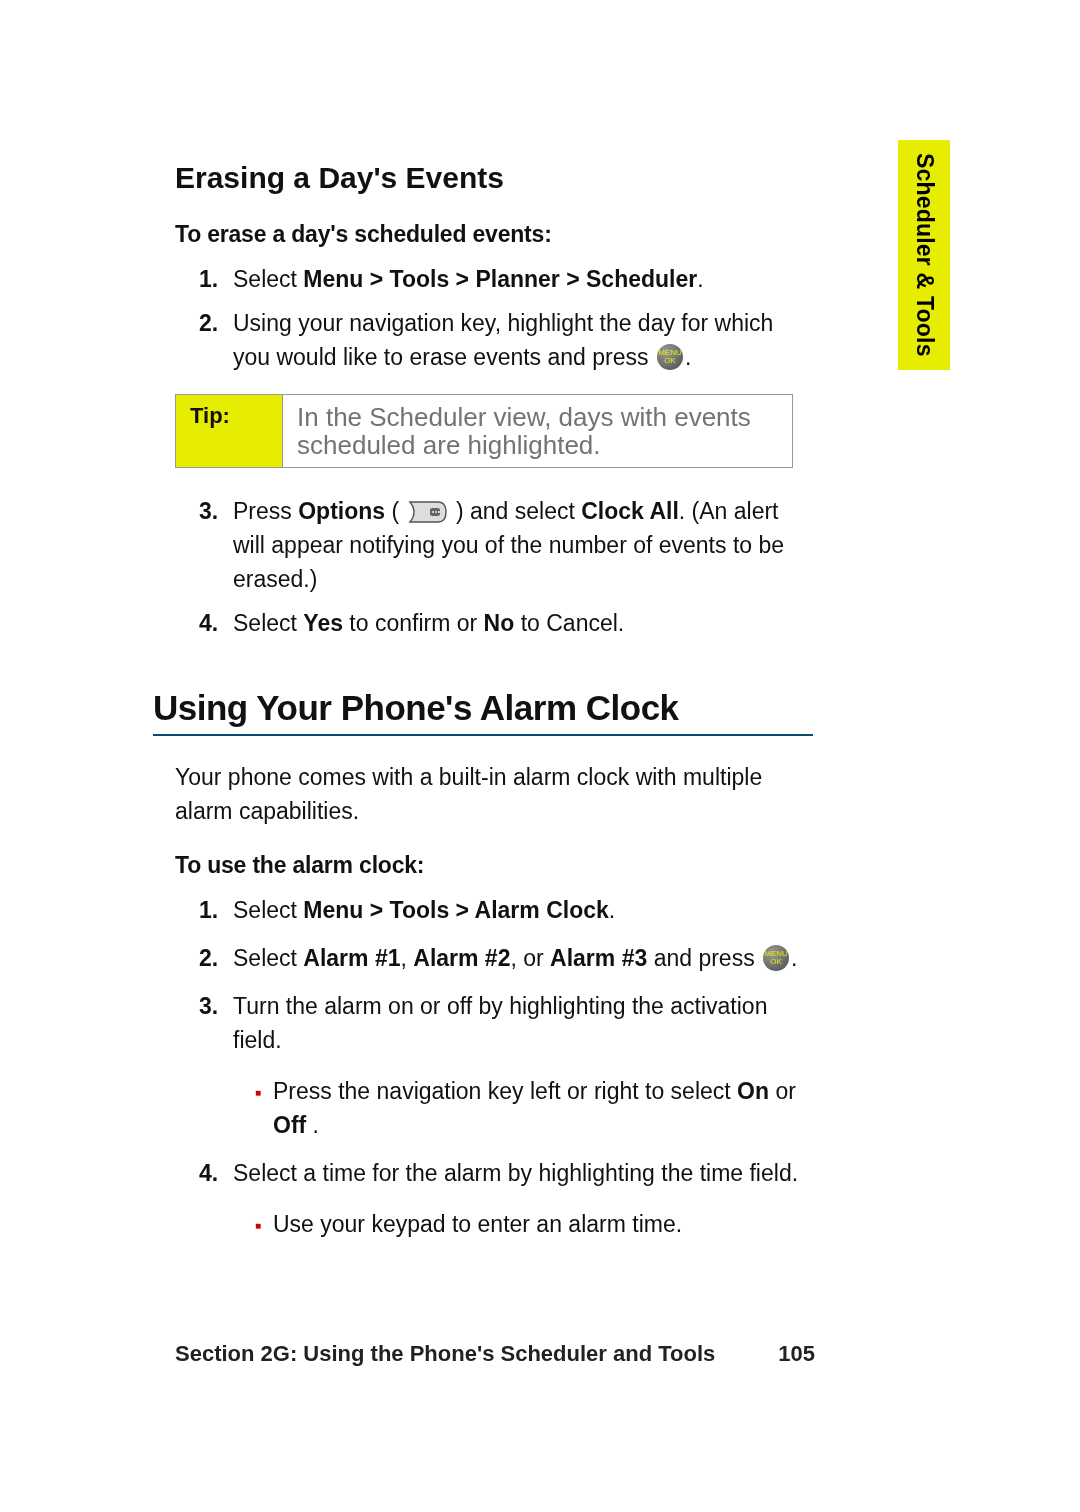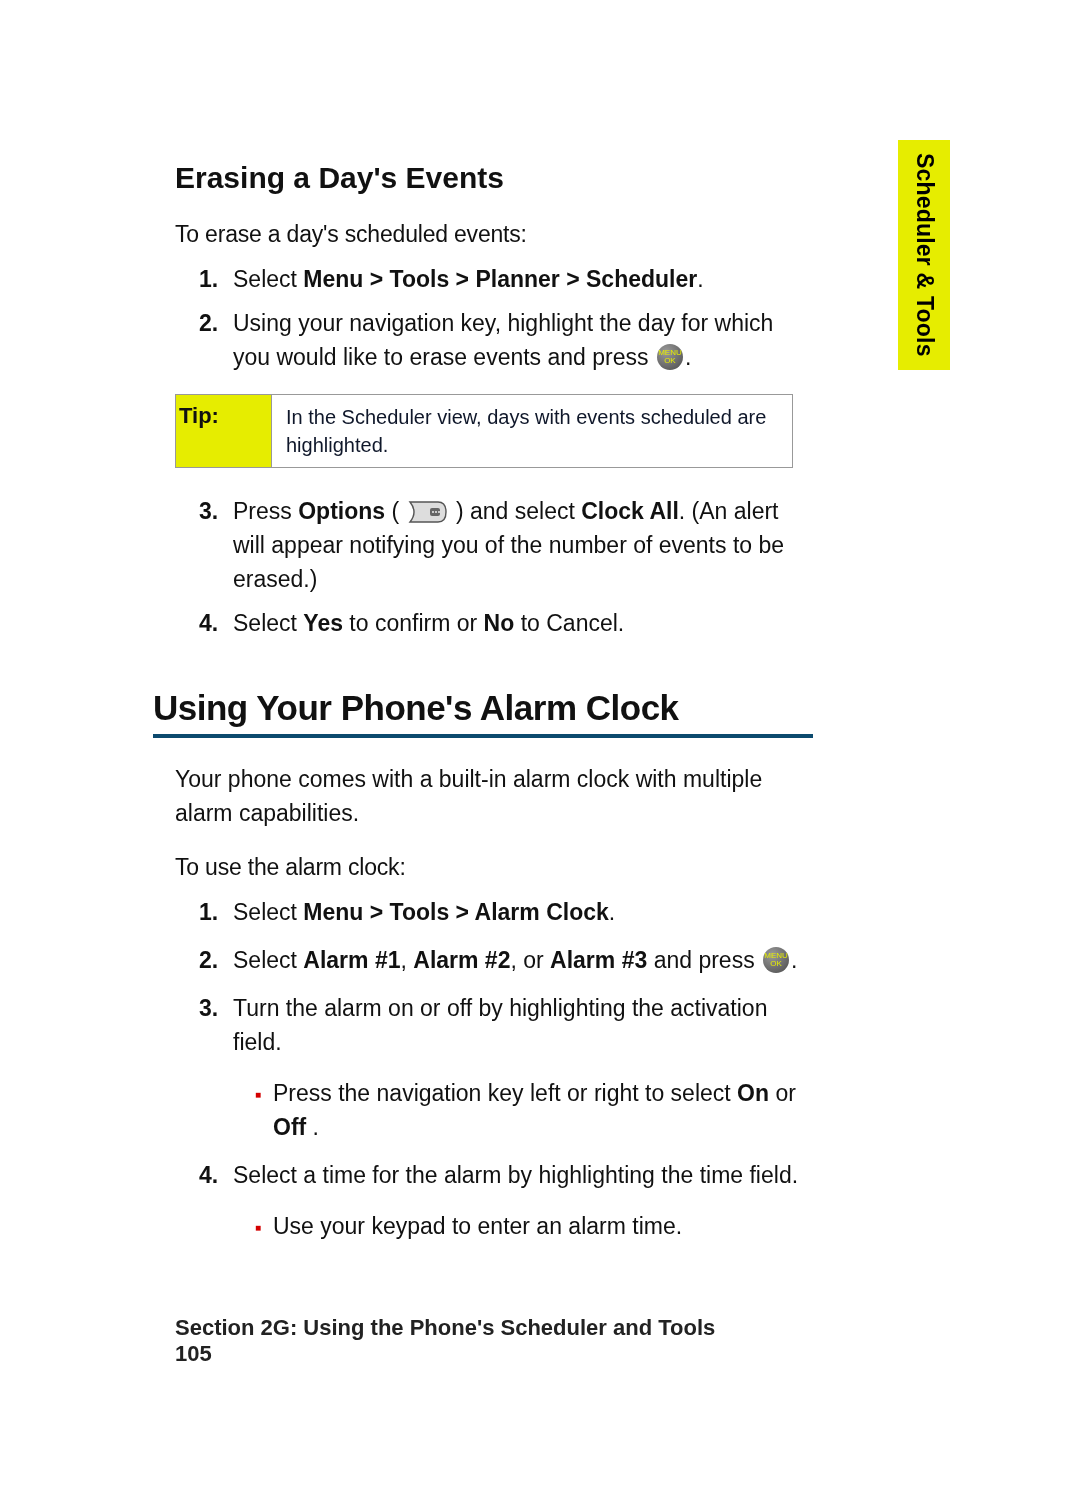--- a/index.html
+++ b/index.html
@@ -40,21 +40,21 @@
     color: #000;
     font-family: "Segoe UI", "Myriad Pro", "Helvetica Neue", Arial, sans-serif;
   }
   h3.section-title {
     margin: 0 0 26px 0;
     font-size: 30px;
     font-weight: 700;
     letter-spacing: 0px;
   }
   .lead-bold {
-    font-weight: 400;
+    font-weight: 700;
     font-size: 23px;
     margin: 0 0 14px 0;
     letter-spacing: -0.2px;
   }
   ol.steps {
     margin: 0;
     padding: 0 0 0 58px;
     counter-reset: step;
     list-style: none;
   }
@@ -76,35 +76,35 @@
   .tip-box {
     display: flex;
     border: 1px solid #999;
     margin: 20px 0 26px 0;
     width: 616px;
   }
   .tip-label {
     background: #e6ed00;
     font-weight: 700;
     font-size: 22px;
-    padding: 8px 14px 8px 3px;
+    padding: 8px 14px 8px 14px;
     border-right: 1px solid #999;
     flex: 0 0 78px;
   }
   .tip-text {
-    font-size: 20px;
+    font-size: 26px;
     line-height: 28px;
     padding: 8px 14px 8px 14px;
-    color: #0f172a;
+    color: #737373;
   }
   h2.major {
     margin: 48px 0 0 -22px;
     font-size: 35px;
     font-weight: 700;
-    border-bottom: 4px solid #0c4a6e;
+    border-bottom: 2px solid #0c4a6e;
     padding-bottom: 6px;
     width: 660px;
     letter-spacing: -0.5px;
   }
   .body-para {
     font-size: 23px;
     line-height: 34px;
     margin: 24px 0 24px 0;
   }
   ol.steps2 {
@@ -150,21 +150,20 @@
   .footer {
     position: absolute;
     left: 175px;
     bottom: 145px;
     width: 640px;
     display: flex;
     justify-content: space-between;
     font-size: 22px;
     font-weight: 700;
     color: #222;
-    flex-direction: column;
   }
   
   .ok-icon {
     display: inline-flex;
     vertical-align: middle;
     width: 26px; height: 26px;
     border-radius: 50%;
     background: radial-gradient(circle at 35% 30%, #9a9a9a, #4a4a4a);
     align-items: center;
     justify-content: center;

